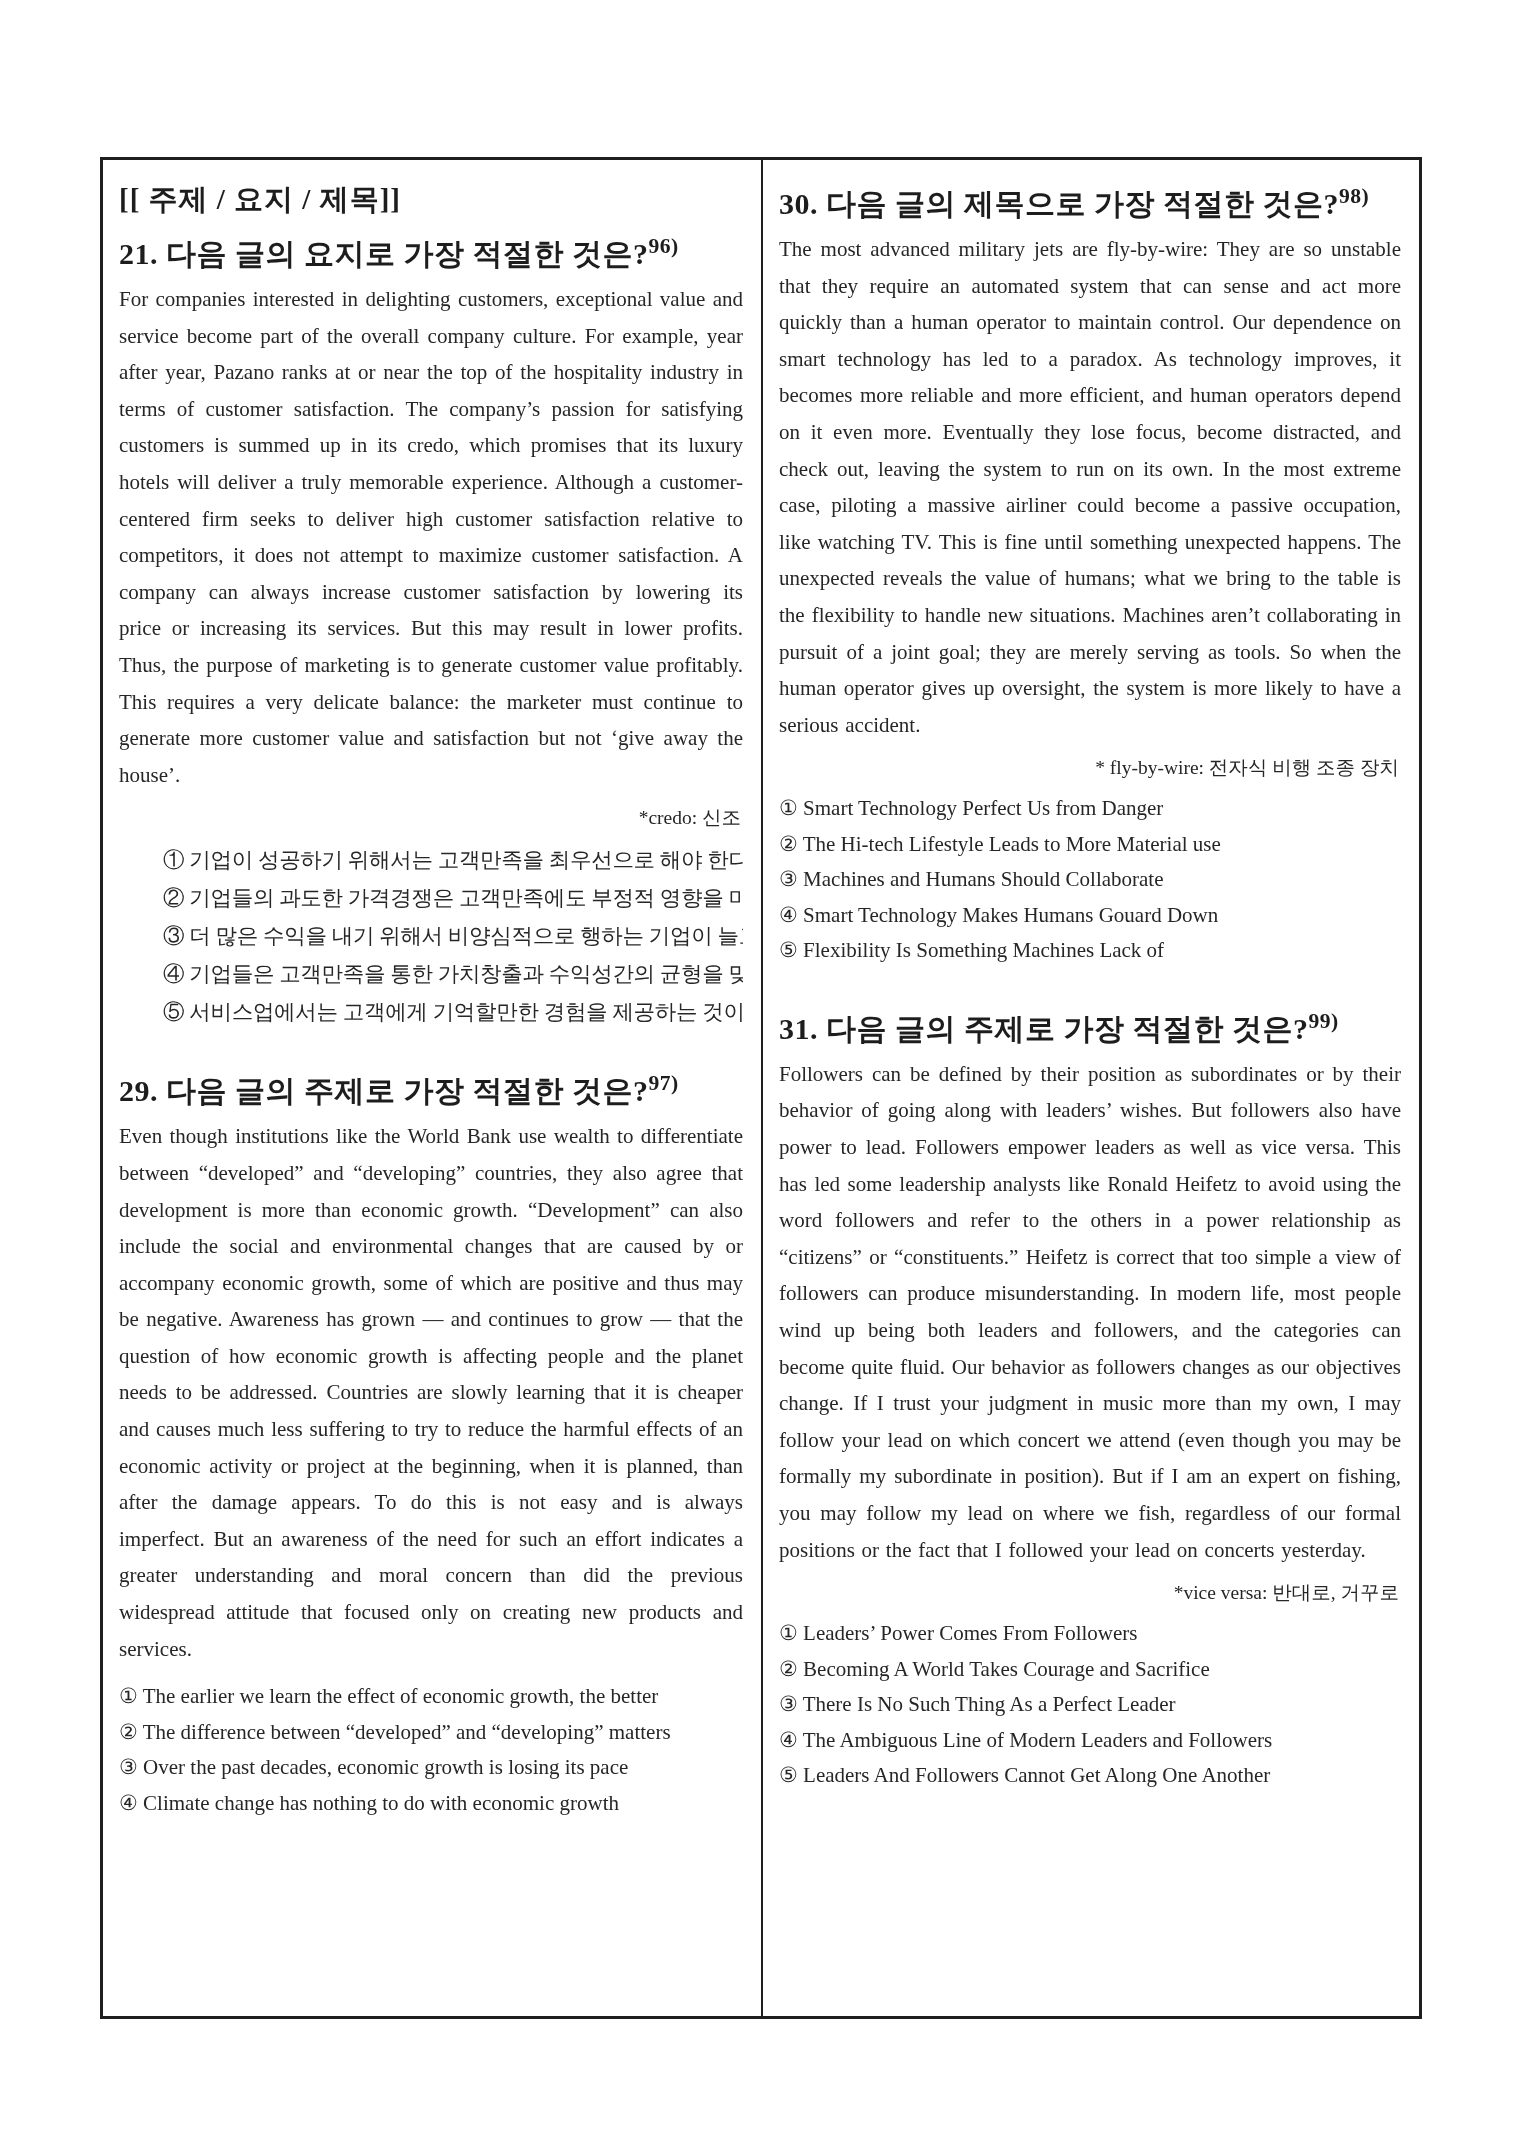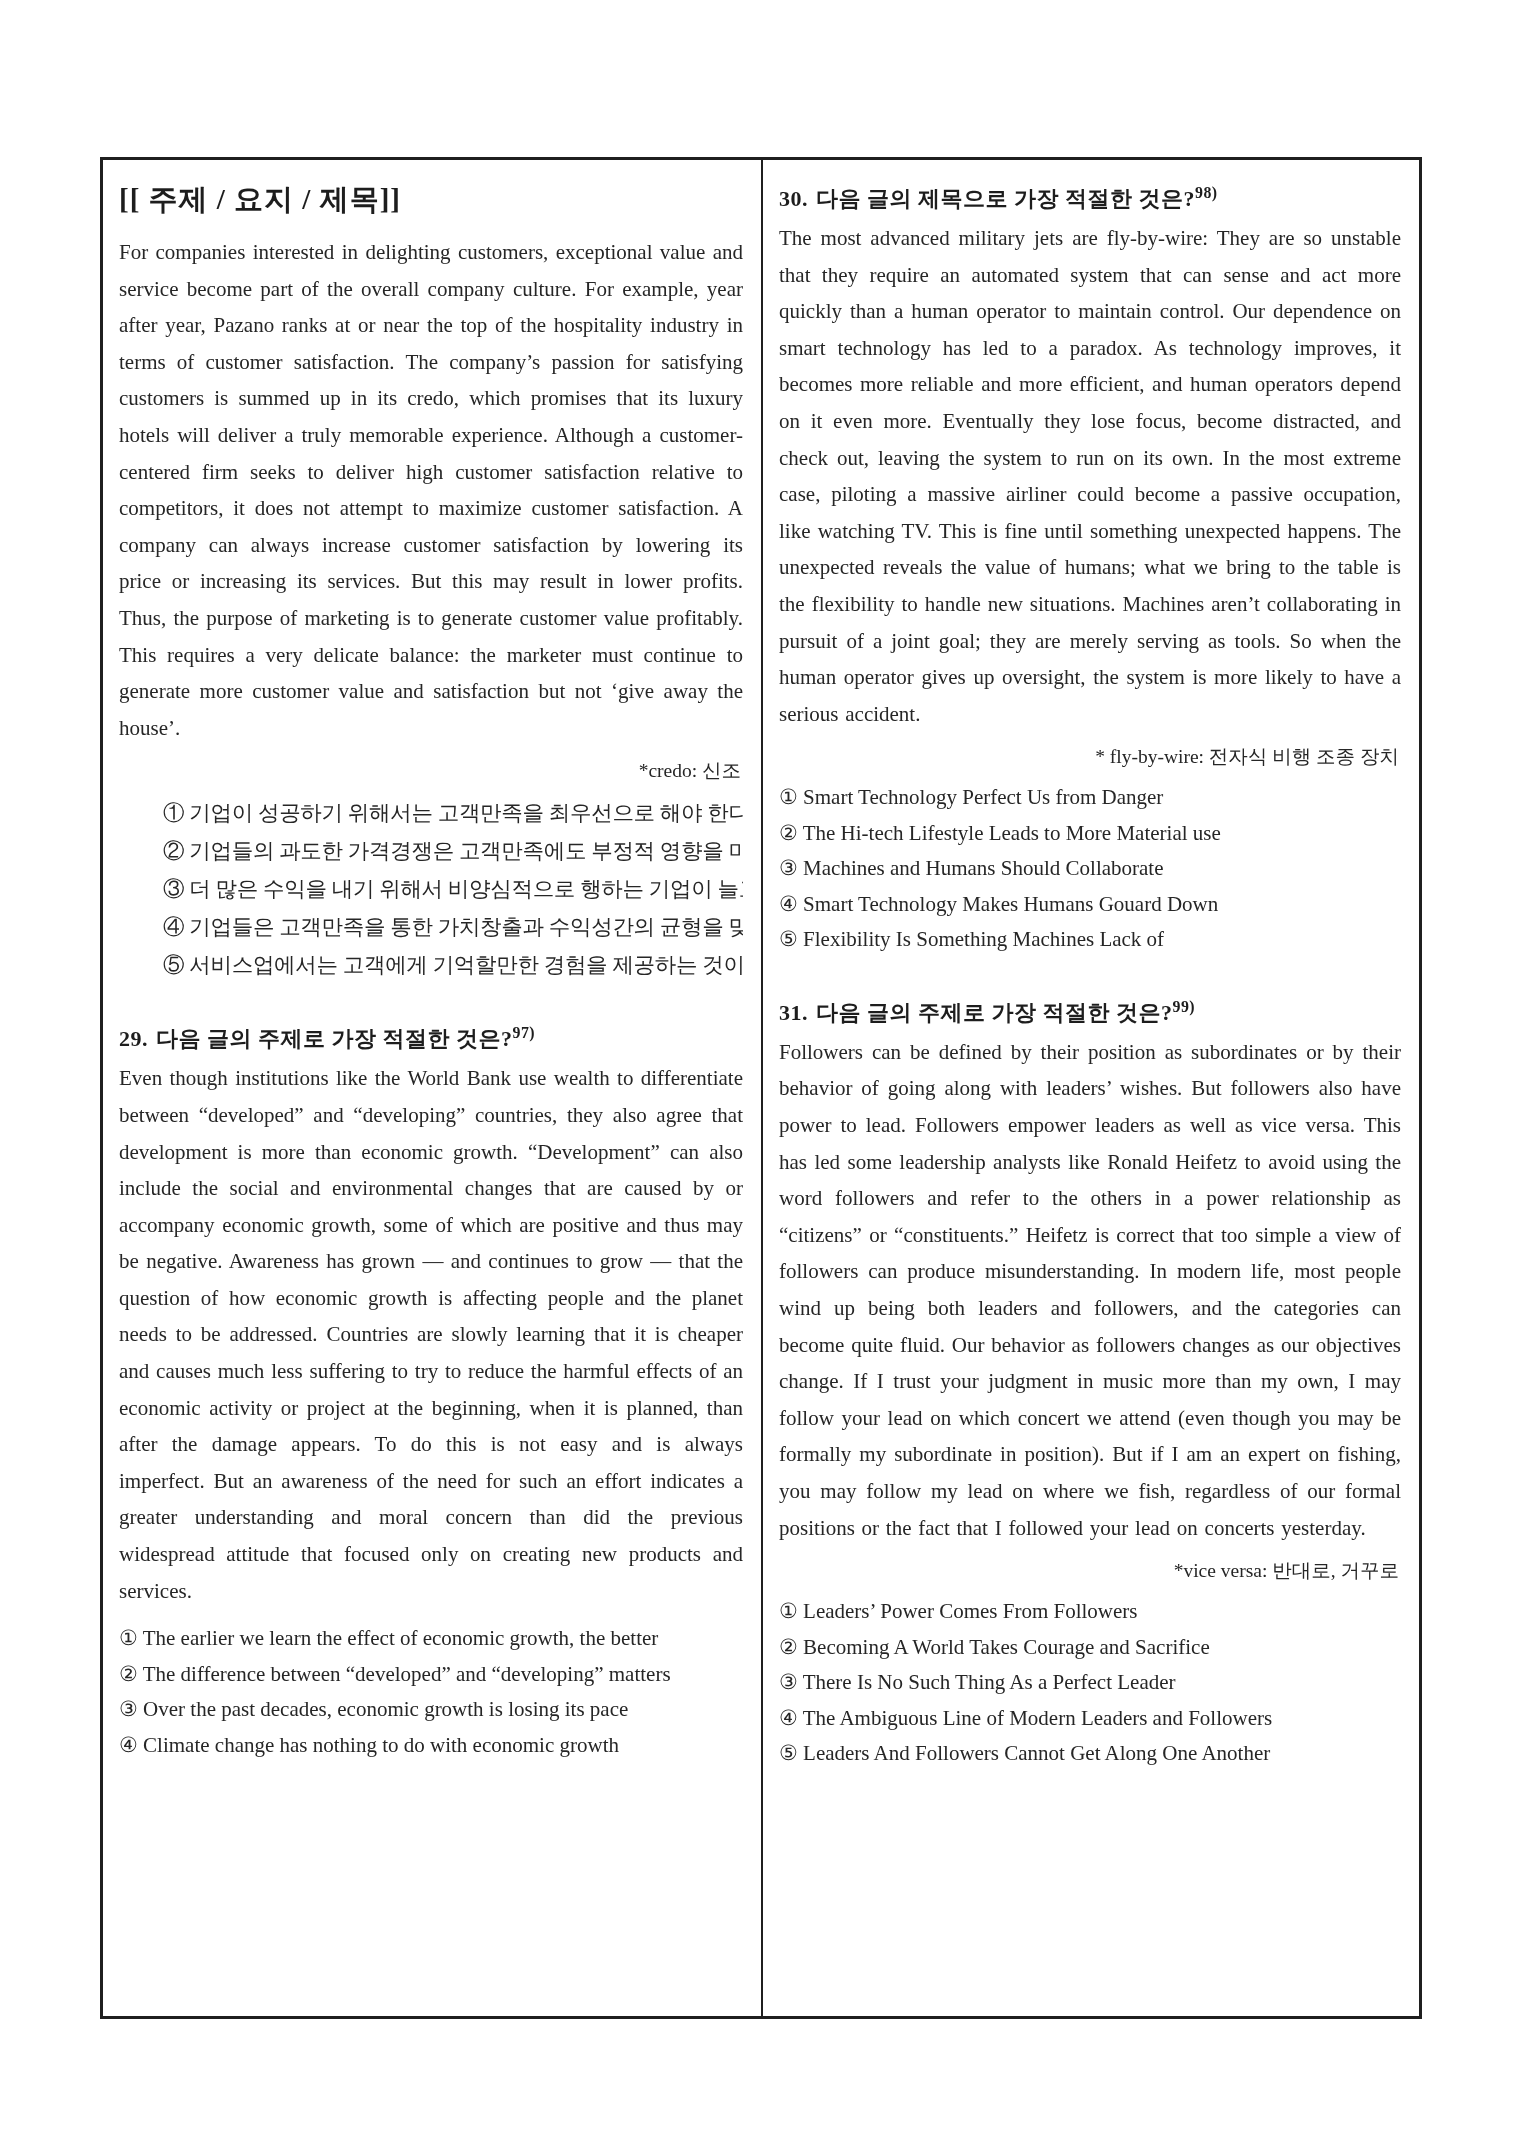--- a/index.html
+++ b/index.html
@@ -36,21 +36,21 @@
     border-left: 2px solid #1f1f1f;
   }
   .section-header {
     font-size: 29px;
     font-weight: bold;
     letter-spacing: 1px;
     margin: 2px 0 14px 0;
     color: #1d1d1d;
   }
   .q-title {
-    font-size: 22px;
+    font-size: 30px;
     font-weight: bold;
     color: #1d1d1d;
     margin: 0 0 6px 0;
     letter-spacing: 0.5px;
   }
   .q-title .q-num {
     margin-right: 8px;
   }
   .q-ref {
     font-size: 0.72em;
@@ -99,20 +99,23 @@
 <body>
 
 <div class="page">
   <div class="sheet">
 
     <div class="col col-left">
 
       <div class="section-header">[[ 주제 / 요지 / 제목]]</div>
 
       <div class="q-block">
+        <div class="q-title">
+          <span class="q-num">21.</span><span>다음 글의 요지로 가장 적절한 것은?</span><sup class="q-ref">96)</sup>
+        </div>
         <p class="passage">For companies interested in delighting customers, exceptional value and service become part of the overall company culture. For example, year after year, Pazano ranks at or near the top of the hospitality industry in terms of customer satisfaction. The company’s passion for satisfying customers is summed up in its credo, which promises that its luxury hotels will deliver a truly memorable experience. Although a customer-centered firm seeks to deliver high customer satisfaction relative to competitors, it does not attempt to maximize customer satisfaction. A company can always increase customer satisfaction by lowering its price or increasing its services. But this may result in lower profits. Thus, the purpose of marketing is to generate customer value profitably. This requires a very delicate balance: the marketer must continue to generate more customer value and satisfaction but not ‘give away the house’.</p>
         <div class="note">*credo: 신조</div>
         <ul class="options options-ko">
           <li>① 기업이 성공하기 위해서는 고객만족을 최우선으로 해야 한다</li>
           <li>② 기업들의 과도한 가격경쟁은 고객만족에도 부정적 영향을 미친다</li>
           <li>③ 더 많은 수익을 내기 위해서 비양심적으로 행하는 기업이 늘고있다</li>
           <li>④ 기업들은 고객만족을 통한 가치창출과 수익성간의 균형을 맞춰야한다</li>
           <li>⑤ 서비스업에서는 고객에게 기억할만한 경험을 제공하는 것이 중요하다</li>
         </ul>
       </div>

